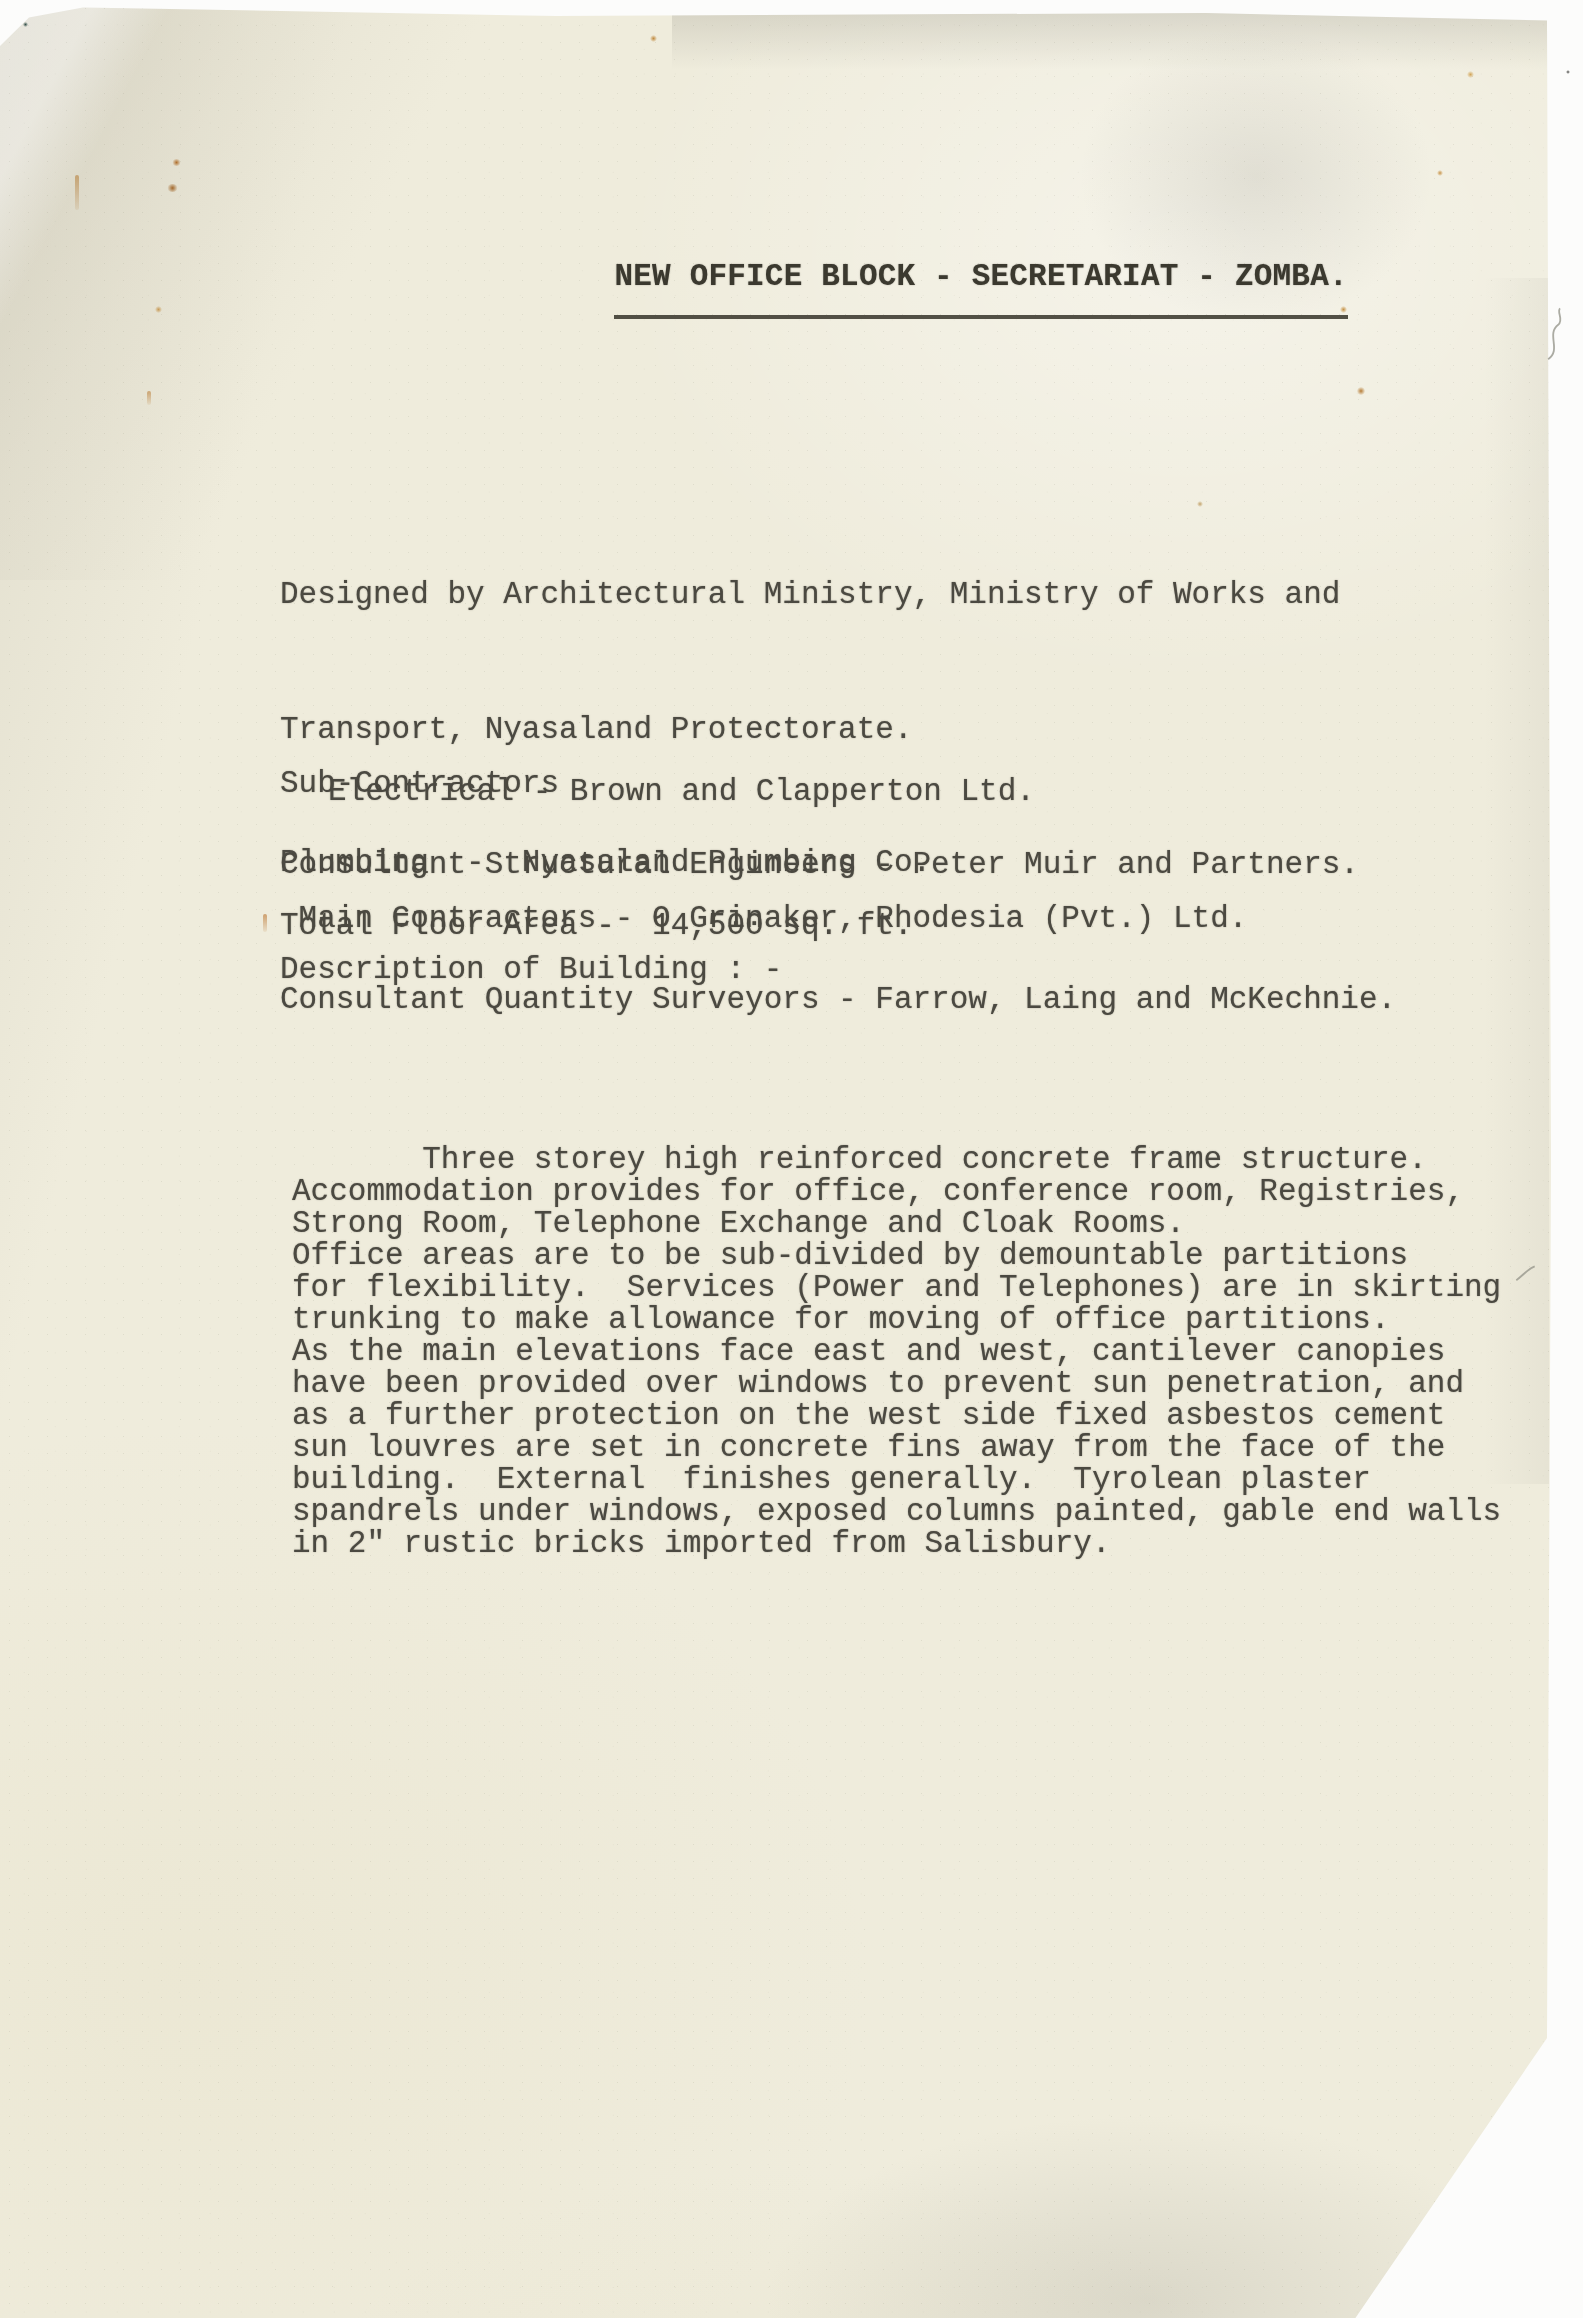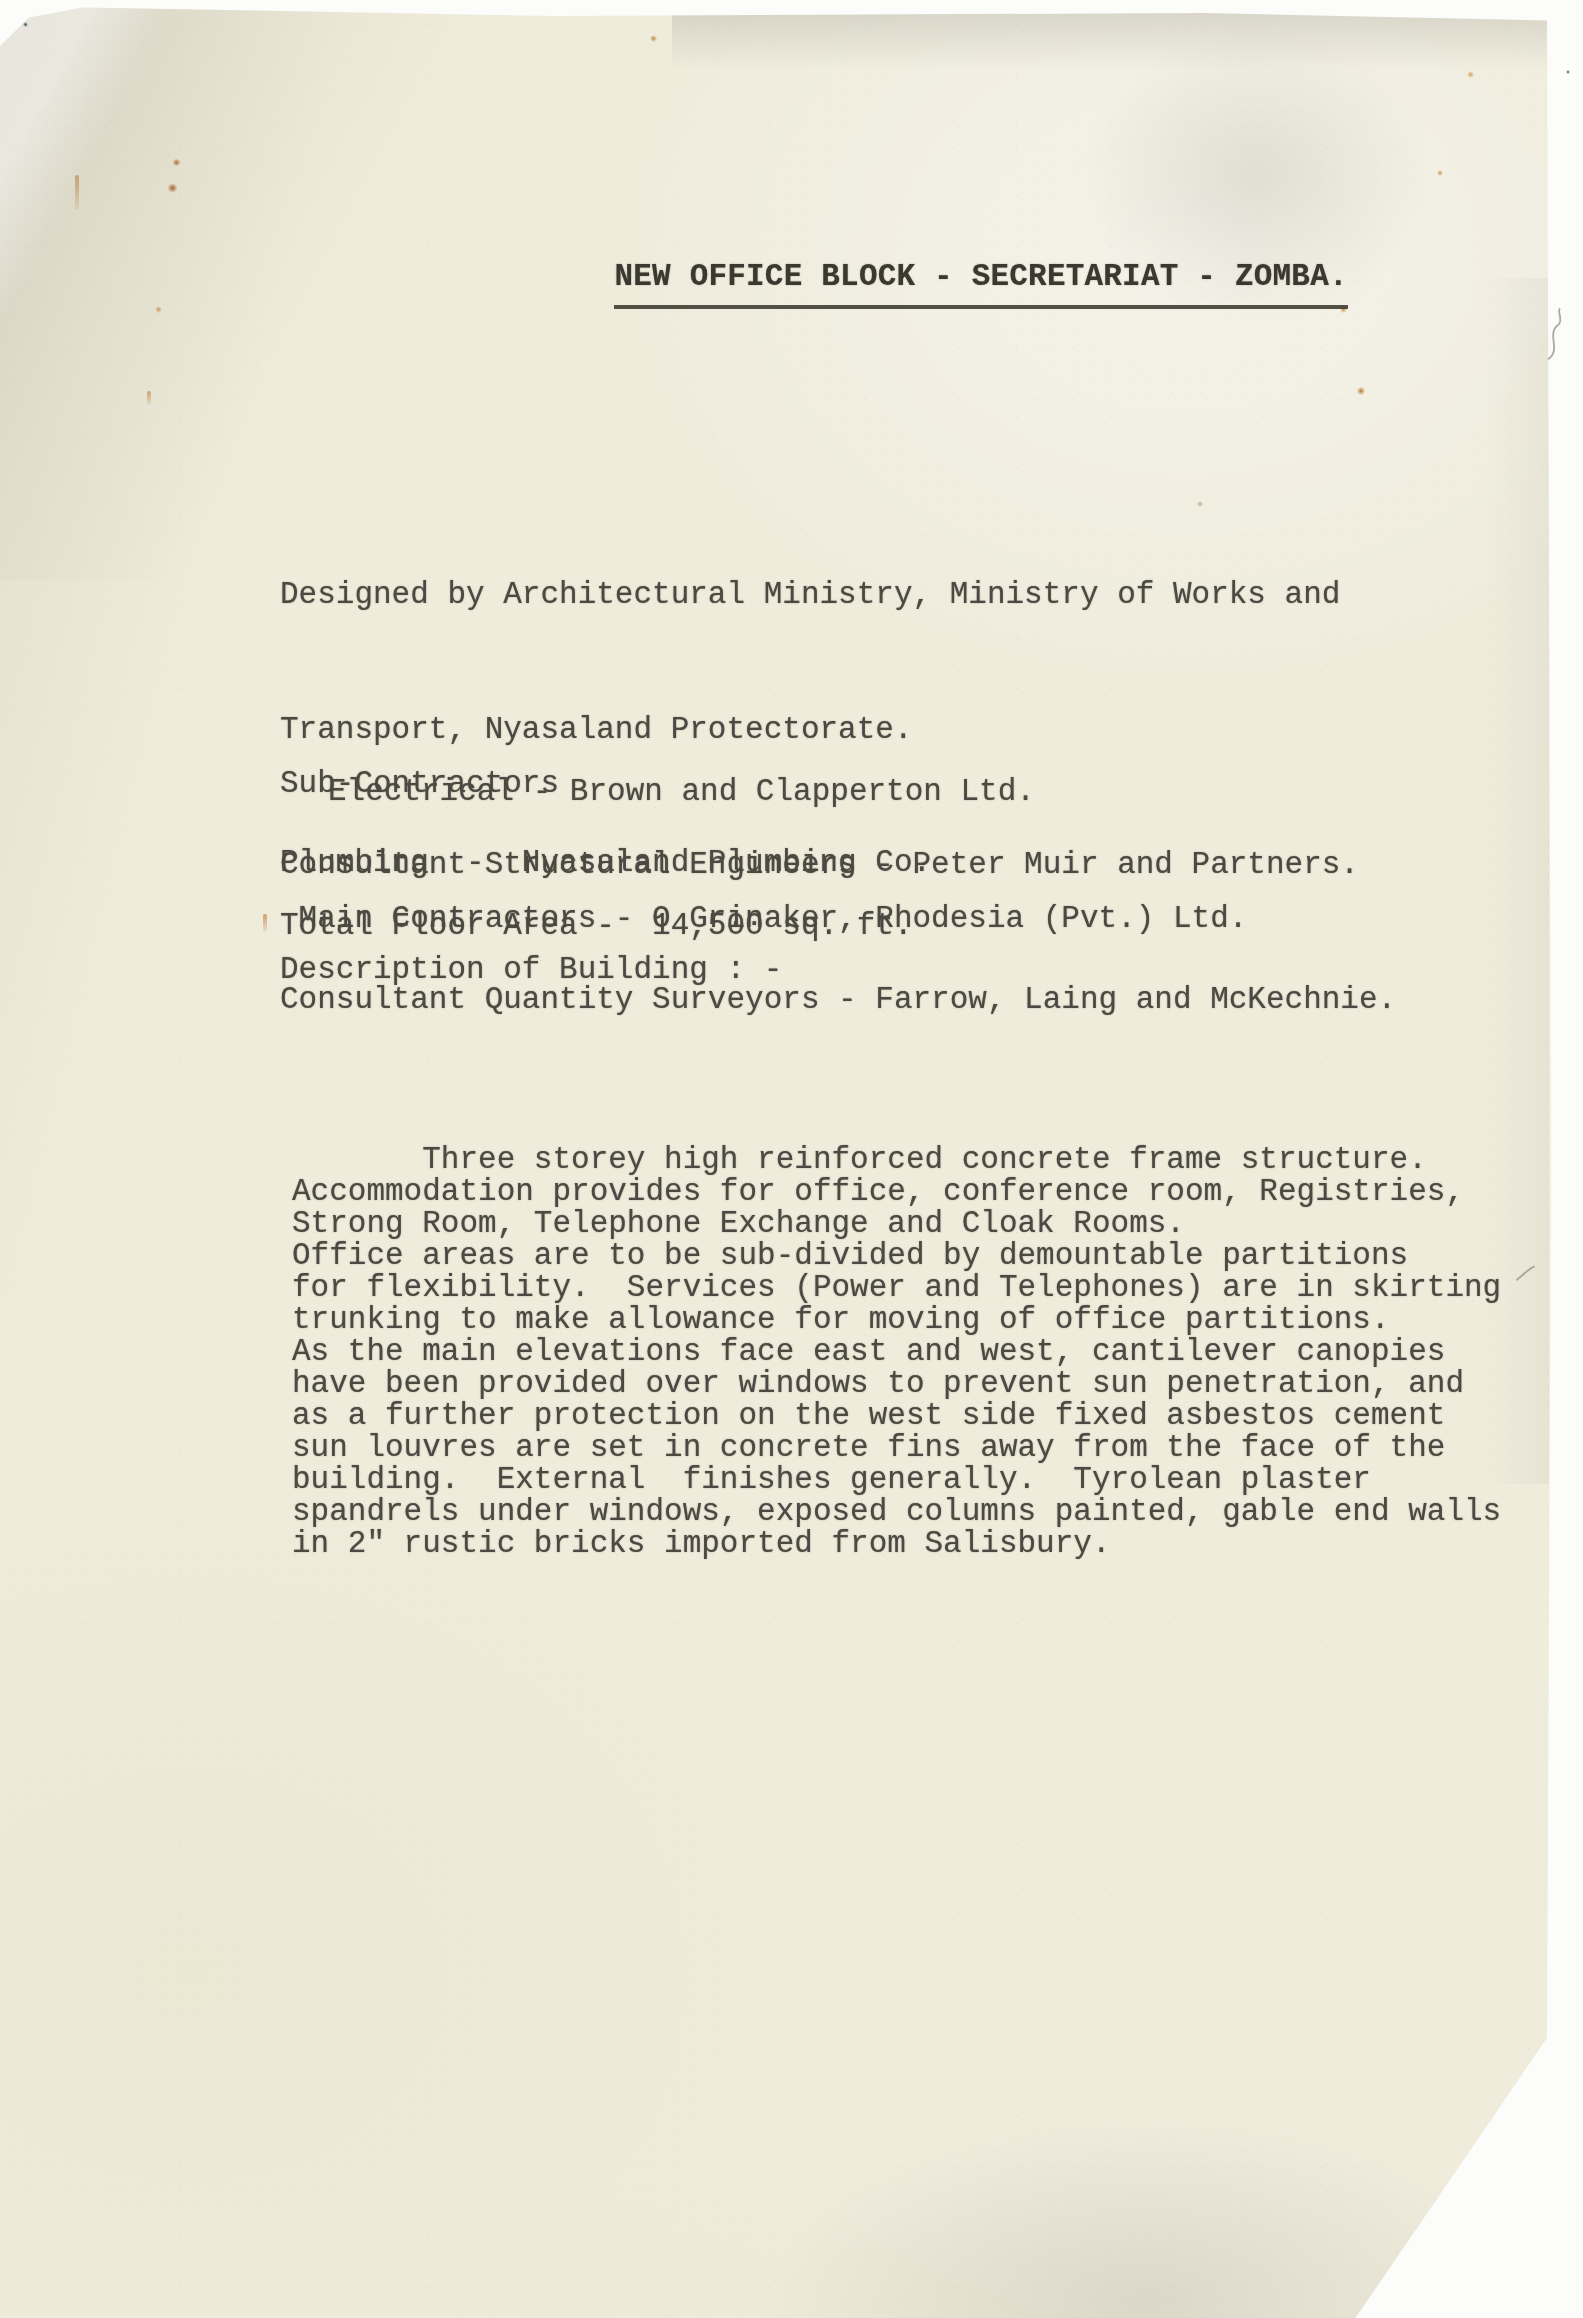--- a/index.html
+++ b/index.html
@@ -59,21 +59,21 @@
   .typed-layer{
     position:absolute;inset:0;
     filter:blur(0.4px);
     color:#4b4941;
     font-size:31px;line-height:31px;
     text-shadow:0 0 1.4px rgba(72,70,60,.55);
     white-space:pre;
   }
   .line{position:absolute;}
   .doc-title{left:464px;top:230px;color:#3b392f;font-weight:bold;letter-spacing:0.2px;}
-  .doc-title .u{display:inline-block;padding-bottom:13px;border-bottom:4.6px solid rgba(59,57,47,.88);}
+  .doc-title .u{display:inline-block;padding-bottom:23px;border-bottom:4.6px solid rgba(59,57,47,.88);}
   .kv-rows{left:280px;top:327px;line-height:45px;}
   .kv-label{display:inline-block;width:400px;}
   .credits{left:280px;top:482px;line-height:45px;}
   .contractors{left:280px;top:671px;line-height:45px;}
   .single{left:280px;}
   .electrical{top:776px;margin-left:48px;}
   .plumbing{top:847px;}
   .floor-area{top:910px;text-align:right;}
   .desc-heading{top:954px;}
   .para{left:292px;top:1048px;line-height:32px;}

